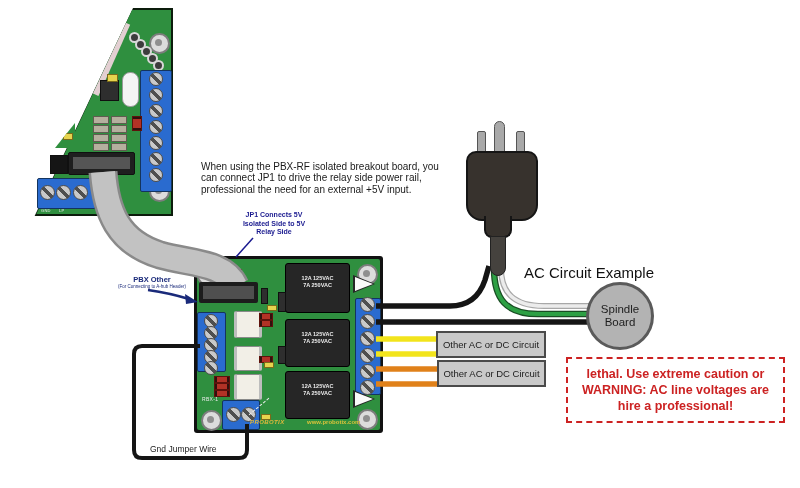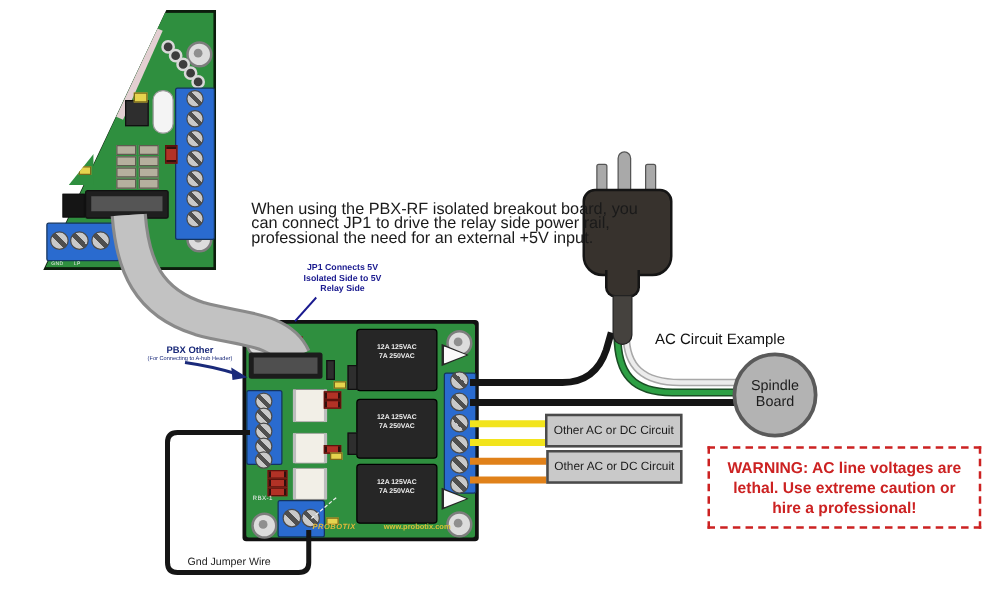--- a/index.html
+++ b/index.html
@@ -27,27 +27,27 @@
   .dcomp{position:absolute;background:#2e2e2e;border:1px solid #101010;}
   .led{position:absolute;background:#e6d44e;border:1px solid #7a6a1a;}
   .rgrid{position:absolute;width:14px;height:6px;background:#b5b09e;border:1px solid #5f5c50;}
   .tri-o{position:absolute;background:#262626;clip-path:polygon(0 0,100% 50%,0 100%);}
   .tri-i{position:absolute;inset:2px;background:#fafafa;clip-path:polygon(0 0,100% 50%,0 100%);}
   .silk{position:absolute;color:#ececec;font-size:5px;letter-spacing:.3px;}
   .logo{position:absolute;color:#e0b93c;font-size:6px;font-weight:bold;font-style:italic;letter-spacing:.4px;}
   .weburl{position:absolute;color:#d8c23a;font-size:6px;font-weight:bold;}
   
   .title{position:absolute;left:228px;top:75px;font-size:19.5px;color:#1b1b1b;white-space:nowrap;}
-  .desc{position:absolute;left:201px;top:161px;font-size:13px;line-height:11.3px;color:#1a1a1a;}
+  .desc{position:absolute;left:201px;top:161px;font-size:10px;line-height:11.3px;color:#1a1a1a;}
   .jp1{position:absolute;left:224px;top:211px;width:100px;text-align:center;font-size:7px;
        line-height:8.5px;font-weight:600;color:var(--label-navy,#1a1a8f);}
   .pbxlbl{position:absolute;left:106px;top:276px;width:92px;text-align:center;color:#1a2a7a;}
   .pbxlbl .l1{font-size:7.5px;font-weight:bold;line-height:8px;}
   .pbxlbl .l2{font-size:4.5px;line-height:6px;}
-  .aclbl{position:absolute;left:524px;top:264px;font-size:12px;color:#111;}
+  .aclbl{position:absolute;left:524px;top:264px;font-size:15px;color:#111;}
   .gndlbl{position:absolute;left:150px;top:444px;font-size:8.5px;color:#222;}
   .ccbox{position:absolute;background:#c9c9c9;border:2px solid #4a4a4a;display:flex;
          align-items:center;justify-content:center;font-size:9.5px;color:#1b1b1b;box-sizing:border-box;}
   .warn{position:absolute;left:566px;top:357px;width:219px;height:66px;background:#fff;
         border:2px dashed var(--warning-red,#cc2222);color:var(--warning-red,#cc2222);
         font-weight:bold;font-size:12.5px;line-height:16px;text-align:center;
         display:flex;flex-direction:column;justify-content:center;box-sizing:border-box;}
   .motor{position:absolute;left:586px;top:282px;width:68px;height:68px;border-radius:50%;
          background:#b3b3b3;border:3px solid #5a5a5a;box-sizing:border-box;display:flex;
          flex-direction:column;align-items:center;justify-content:center;
@@ -226,22 +226,22 @@
   </div>
 
   <div class="ccbox" style="left:436px;top:331px;width:110px;height:27px;">
     <span>Other AC or DC Circuit</span>
   </div>
   <div class="ccbox" style="left:437px;top:360px;width:109px;height:27px;">
     <span>Other AC or DC Circuit</span>
   </div>
 
   <div class="warn">
+    <div>lethal. Use extreme caution or</div>
     <div>WARNING: AC line voltages are</div>
-    <div>lethal. Use extreme caution or</div>
     <div>hire a professional!</div>
   </div>
 
   <svg class="abs" width="800" height="488" style="left:0;top:0;pointer-events:none;">
     <path d="M253,238 L236,257" stroke="var(--label-navy,#1a1a8f)" stroke-width="1.5" fill="none"></path>
     <path d="M148,290 C162,292 176,295 189,299" stroke="#1a2a7a" stroke-width="2.5" fill="none"></path>
     <polygon points="198,302 185,294 186,304" fill="#1a2a7a"></polygon>
   </svg>
 
   <div class="desc">

